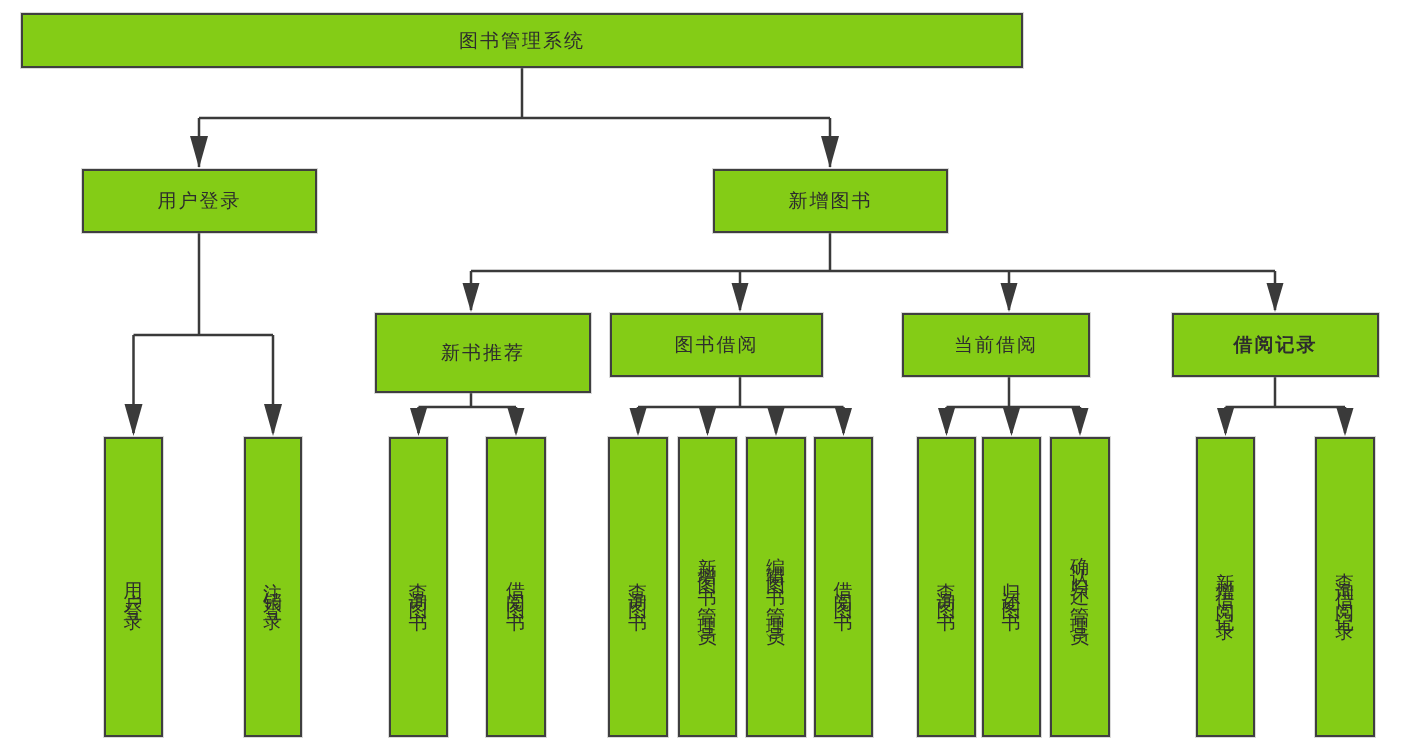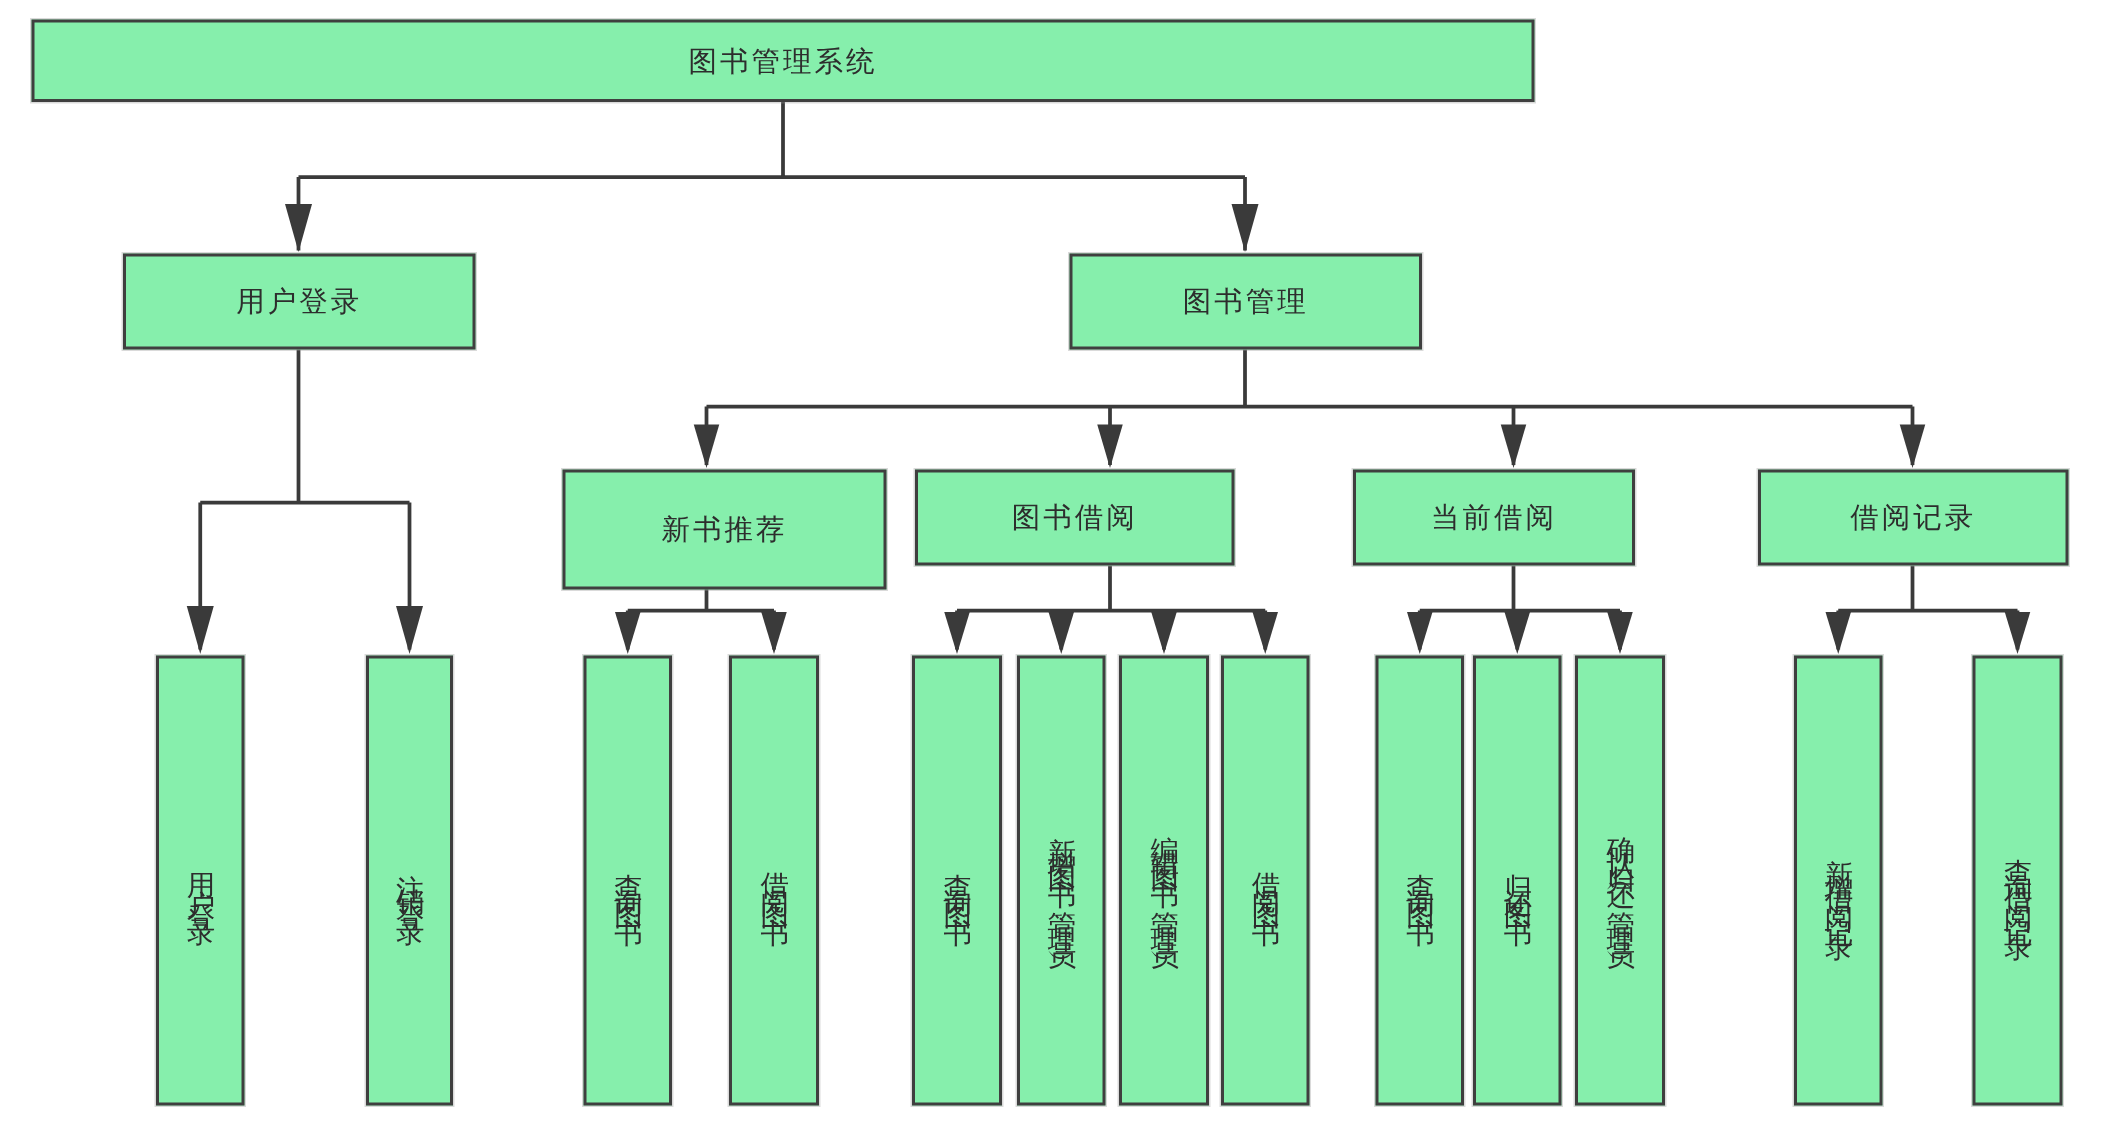--- a/index.html
+++ b/index.html
@@ -13,21 +13,21 @@
   }
   .connectors {
     position: absolute;
     left: 0; top: 0;
     width: 1405px; height: 747px;
     pointer-events: none;
   }
   .node {
     position: absolute;
     box-sizing: border-box;
-    background: #86efac;
+    background: #84cc16;
     border: 2.5px solid #3f3f3f;
     box-shadow: 0 0 0 1px rgba(150,150,150,0.35);
     display: flex;
     align-items: center;
     justify-content: center;
     color: #2d2d2d;
   }
   .node .lbl {
     font-size: 19px;
     letter-spacing: 2px;
@@ -102,33 +102,33 @@
   </svg>
 
   <div class="node" style="left:21px; top:13px; width:1002px; height:55px;">
     <span class="lbl">图书管理系统</span>
   </div>
 
   <div class="node" style="left:82px; top:169px; width:235px; height:64px;">
     <span class="lbl">用户登录</span>
   </div>
   <div class="node" style="left:713px; top:169px; width:235px; height:64px;">
-    <span class="lbl">图书管理</span>
+    <span class="lbl">新增图书</span>
   </div>
 
   <div class="node" style="left:375px; top:313px; width:216px; height:80px;">
     <span class="lbl">新书推荐</span>
   </div>
   <div class="node" style="left:610px; top:313px; width:213px; height:64px;">
     <span class="lbl">图书借阅</span>
   </div>
   <div class="node" style="left:902px; top:313px; width:188px; height:64px;">
     <span class="lbl">当前借阅</span>
   </div>
-  <div class="node" style="left:1172px; top:313px; width:207px; height:64px;">
+  <div class="node" style="left:1172px; top:313px; width:207px; height:64px;font-weight:bold;">
     <span class="lbl">借阅记录</span>
   </div>
 
   <div class="node v" style="left:104px; top:437px; width:59px; height:300px;">
     <span class="lbl">用户登录</span>
   </div>
   <div class="node v" style="left:244px; top:437px; width:58px; height:300px;">
     <span class="lbl">注销登录</span>
   </div>
 

